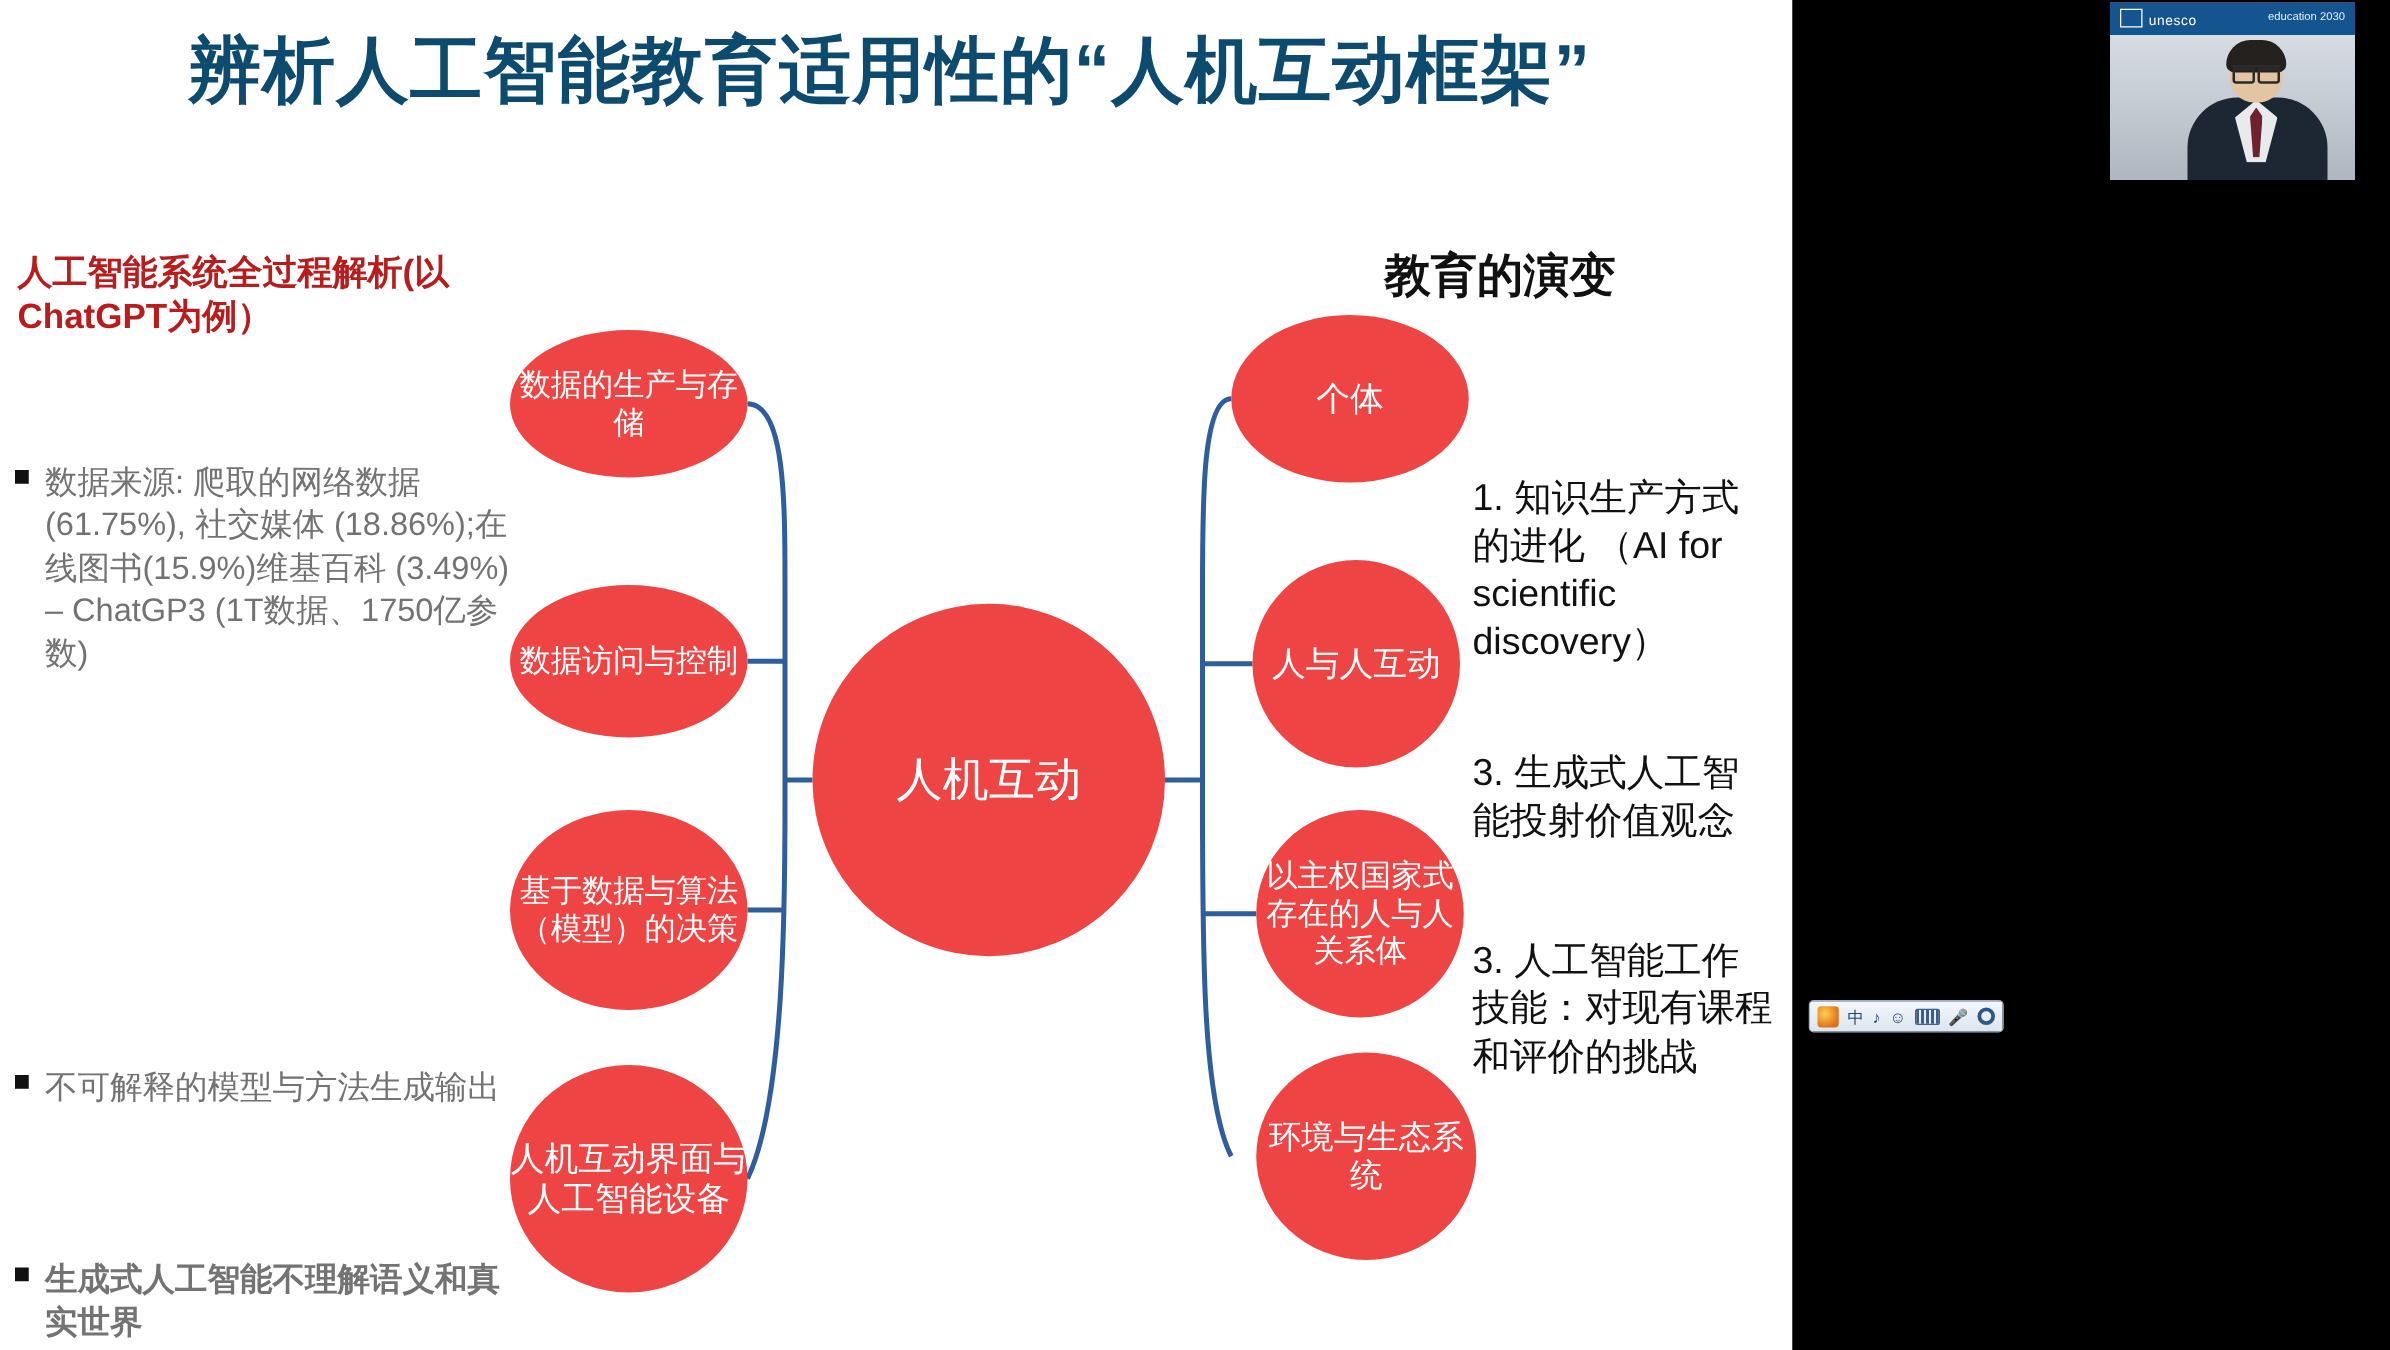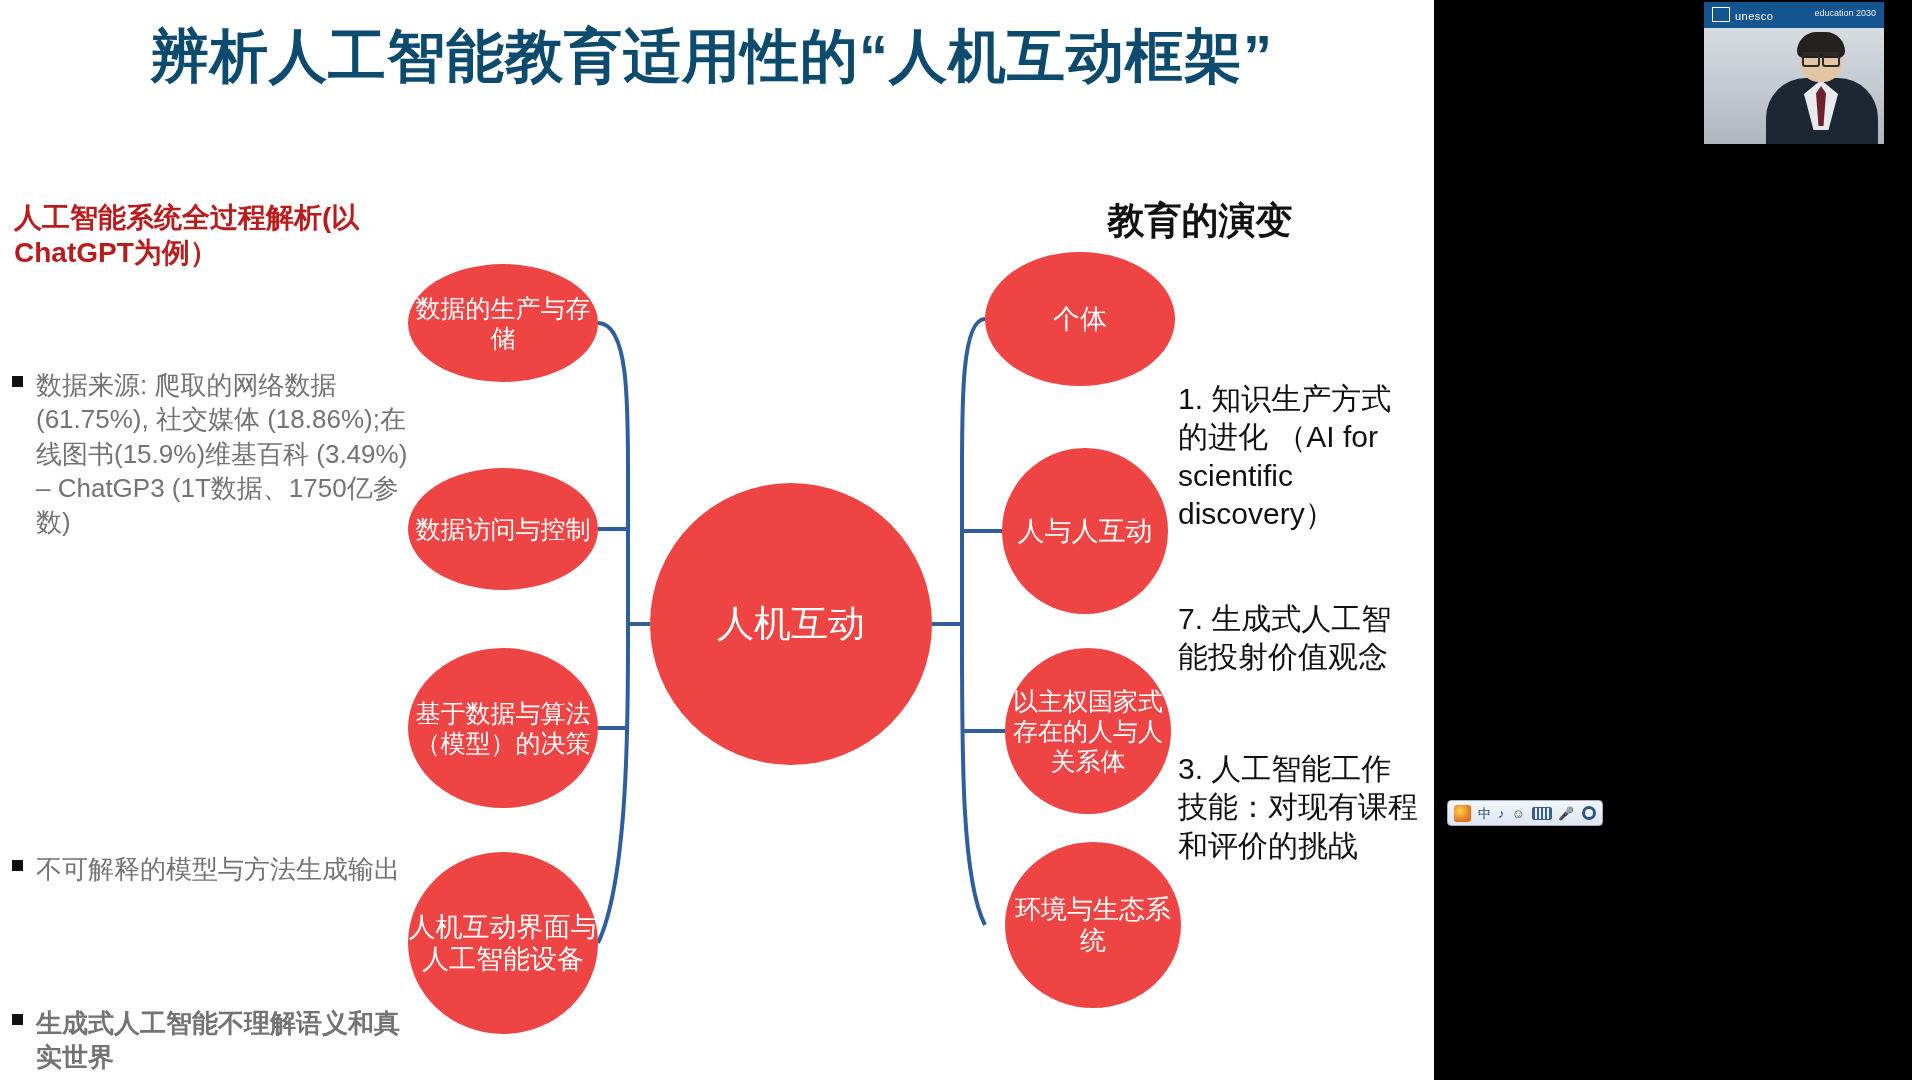--- a/index.html
+++ b/index.html
@@ -149,25 +149,24 @@
     width: 478px;
     height: 1080px;
     background: #000000;
   }
 
   
   #webcam {
     position: absolute;
     left: 1688px;
     top: 2px;
-    width: 180px;
+    width: 196px;
     height: 142px;
     background: #701a75;
     overflow: hidden;
-    margin-left: 16px;
   }
   #webcam .wall {
     position: absolute; left: 0; top: 0; width: 100%; height: 100%;
     background: linear-gradient(180deg,#dfe4e9 0%, #c3cad2 60%, #aeb6bf 100%);
   }
   #webcam .banner {
     position: absolute; left: 0; top: 0; width: 100%; height: 26px;
     background: #14558f;
   }
   #webcam .unesco {
@@ -265,21 +264,21 @@
     <span class="marker"></span>
     <span class="btext">不可解释的模型与方法生成输出</span>
   </div>
   <div class="bullet-block" id="bullet-4">
     <span class="marker"></span>
     <span class="btext">生成式人工智能不理解语义和真实世界</span>
   </div>
 
   <div id="right-heading">教育的演变</div>
   <div class="right-item" id="right-1">1. 知识生产方式的进化 （AI for scientific discovery）</div>
-  <div class="right-item" id="right-2">7. 生成式人工智能投射价值观念</div>
+  <div class="right-item" id="right-2">3. 生成式人工智能投射价值观念</div>
   <div class="right-item" id="right-3">3. 人工智能工作技能：对现有课程和评价的挑战</div>
 
   <svg id="diagram" viewBox="0 0 1434 1080">
     <g fill="none" stroke="#2f5e9e" stroke-width="4">
       <path d="M598 323 C 628 323, 628 400, 628 470 L 628 640 C 628 720, 628 880, 598 943"></path>
       <path d="M598 529 L 628 529"></path>
       <path d="M598 728 L 628 728"></path>
       <path d="M628 624 L 650 624"></path>
       <path d="M932 624 L 962 624"></path>
       <path d="M985 319 C 962 319, 962 400, 962 470 L 962 640 C 962 760, 962 880, 985 925"></path>

